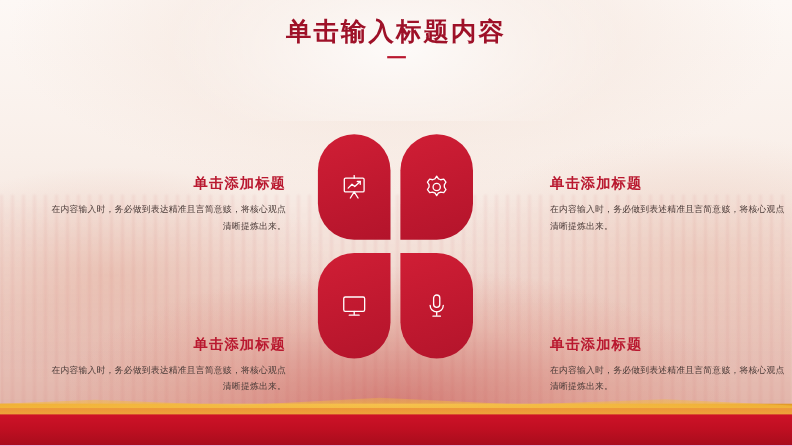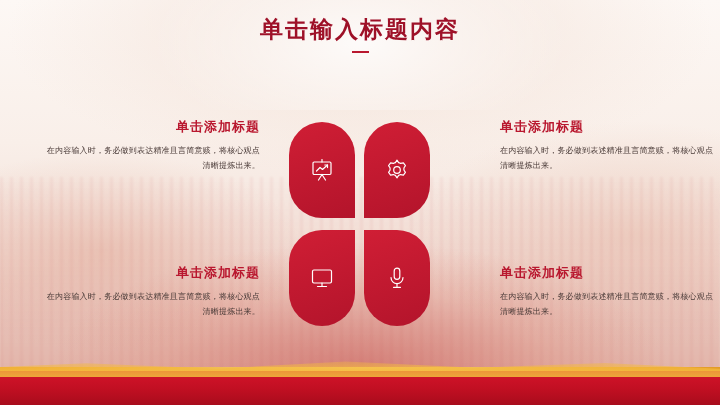--- a/index.html
+++ b/index.html
@@ -106,20 +106,21 @@
   .petal.tl { left: 0;   top: 0;   border-radius: 40px 40px 0 40px; }
   .petal.tr { left: 75px; top: 0;  border-radius: 40px 40px 40px 0; }
   .petal.bl { left: 0;   top: 108px; border-radius: 40px 0 40px 40px; }
   .petal.br { left: 75px; top: 108px; border-radius: 0 40px 40px 40px; }
   .petal svg { position: absolute; left: 50%; top: 50%; transform: translate(-50%, -50%); }
 
   
   .block {
     position: absolute;
     width: 218px;
+    margin-top: 41px;
   }
   .block .bt {
     font-family: "DejaVu Sans", "Liberation Sans", sans-serif;
     font-size: 13px;
     font-weight: bold;
     color: #b9182f;
     letter-spacing: 1px;
     line-height: 18px;
     margin-bottom: 7px;
   }

